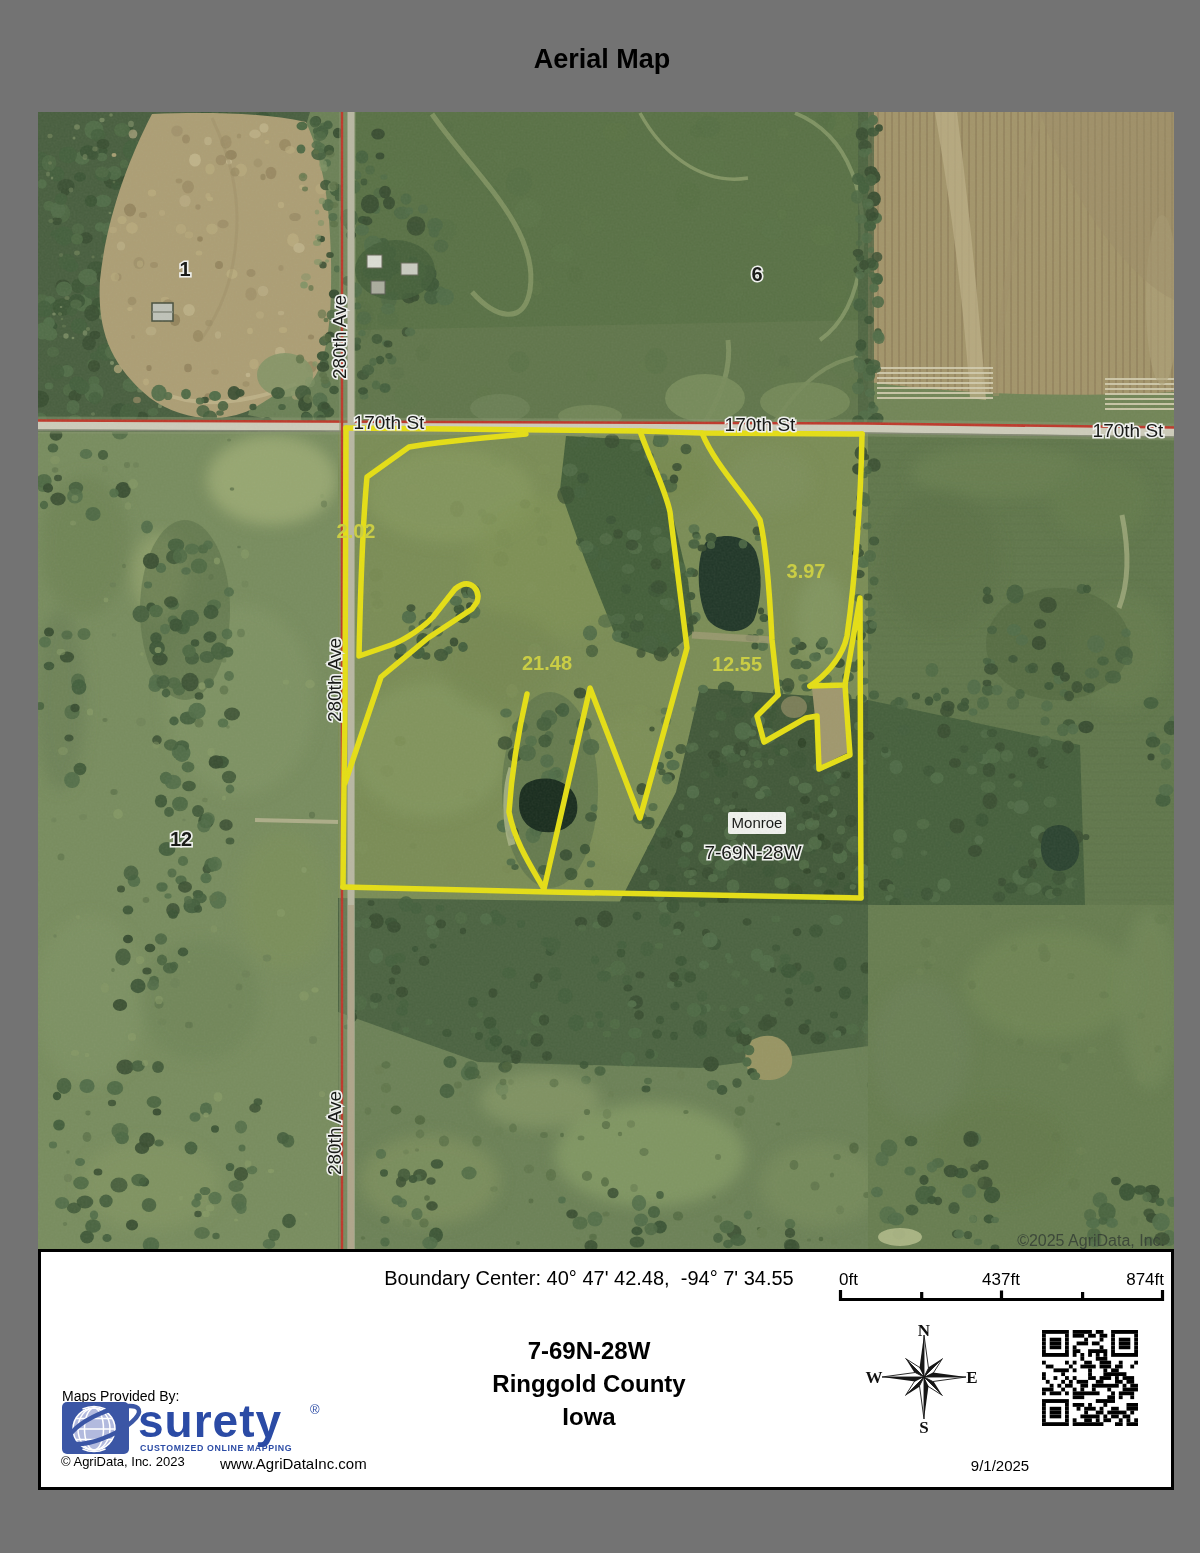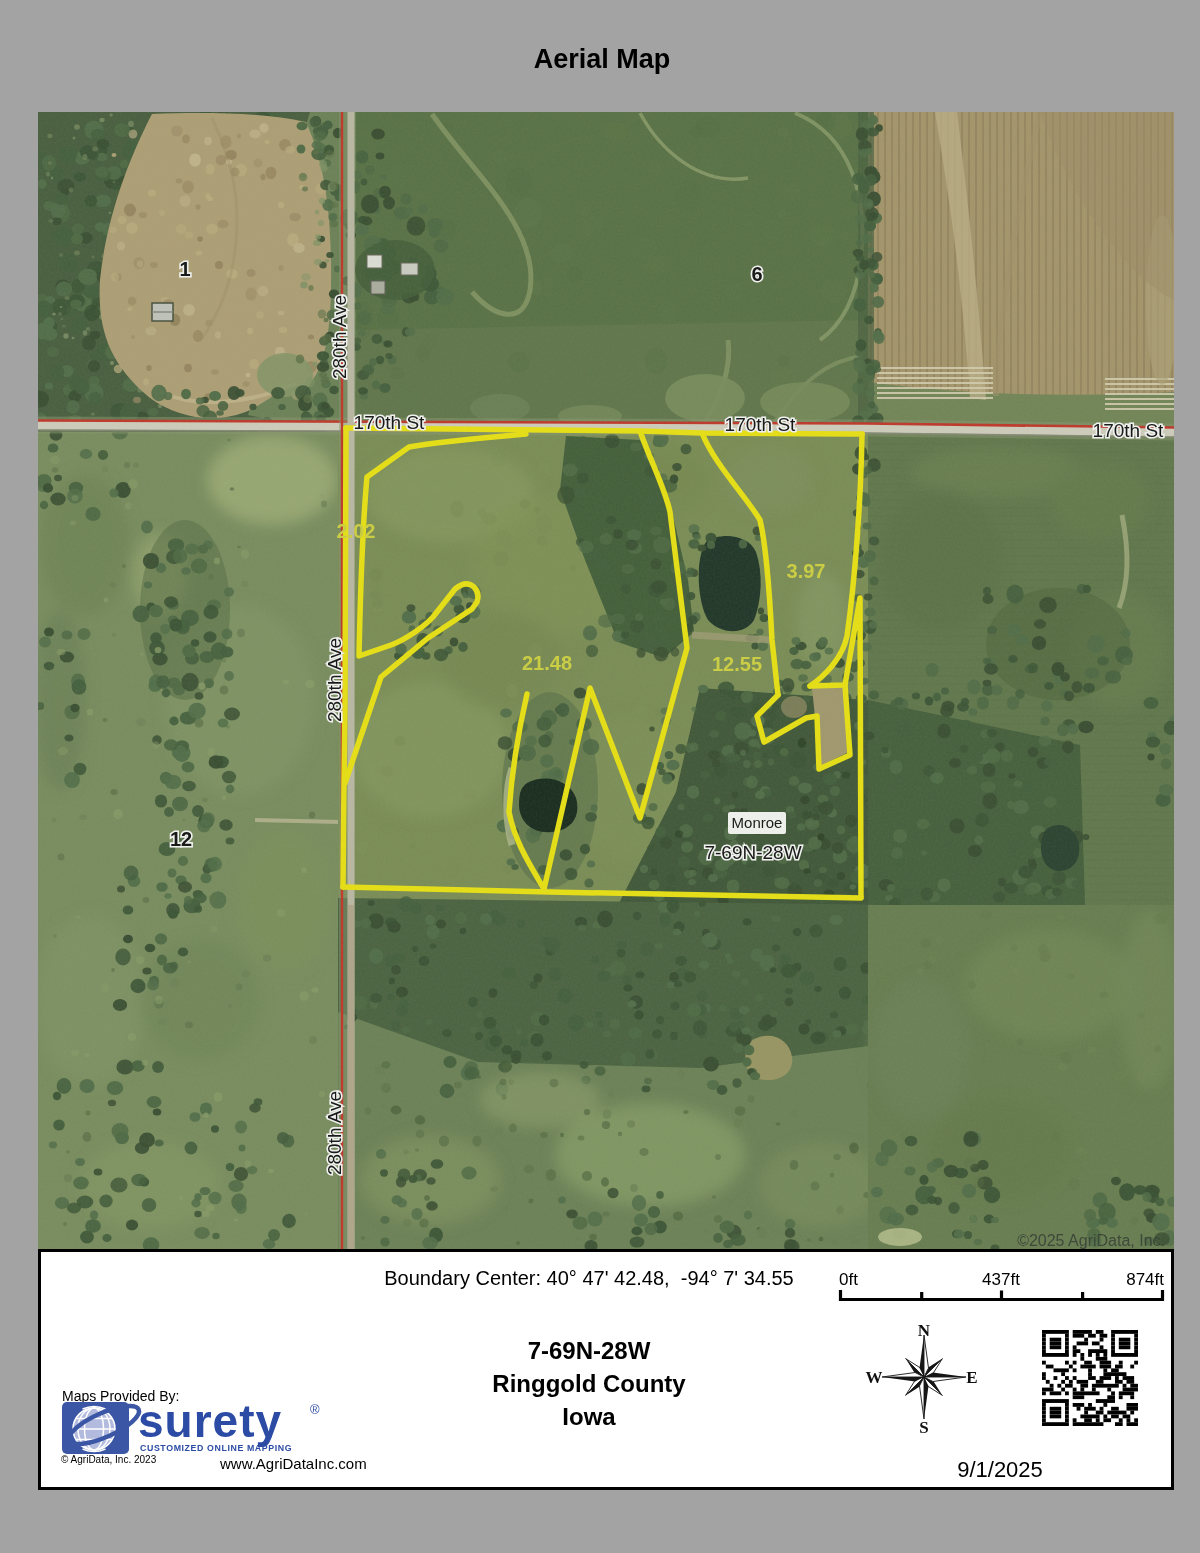--- a/index.html
+++ b/index.html
@@ -1,15 +1,15 @@
 <!DOCTYPE html>
 <html><head><meta charset="utf-8"><title>Aerial Map</title>
 <style>
 html,body{margin:0;padding:0;background:#fff}
-#page{position:relative;width:1200px;height:1553px;background:#a3a3a3;font-family:"Liberation Sans",sans-serif;color:#000;overflow:hidden}
+#page{position:relative;width:1200px;height:1553px;background:#737373;font-family:"Liberation Sans",sans-serif;color:#000;overflow:hidden}
 </style></head>
 <body>
 <div id="page">
 
 <div style="position:absolute;left:602px;top:44px;transform:translateX(-50%);font-size:27px;font-weight:bold">Aerial Map</div>
 
 <div style="position:absolute;left:38px;top:112px;width:1132px;height:1133px;border:2px solid #000"></div>
 <svg width="1136" height="1137" viewBox="38 112 1136 1137" style="position:absolute;left:38px;top:112px">
 <defs>
 <pattern id="vrows" width="7" height="7" patternUnits="userSpaceOnUse">
@@ -2195,21 +2195,21 @@
         <circle cx="34" cy="30" r="21"></circle>
         <ellipse cx="34" cy="30" rx="9.5" ry="21"></ellipse>
         <ellipse cx="34" cy="30" rx="16" ry="21"></ellipse>
         <path d="M13,30 h42 M16,19.5 h36 M16,40.5 h36 M22.5,10 a28,28 0 0,1 23,0 M22.5,50 a28,28 0 0,0 23,0"></path>
       </g>
       <ellipse cx="44" cy="26" rx="38" ry="12" fill="none" stroke="#3b56a5" stroke-width="4.5" transform="rotate(-24 44 26)"></ellipse>
       <text x="78" y="38" font-size="46" font-weight="bold" fill="#2b4ba5" font-family="Liberation Sans, sans-serif" letter-spacing="1">surety</text>
       <text x="250" y="15" font-size="13" fill="#2b4ba5" font-family="Liberation Sans, sans-serif">®</text>
       <text x="80" y="52" font-size="8.8" font-weight="bold" fill="#2b4ba5" letter-spacing="0.6" font-family="Liberation Sans, sans-serif">CUSTOMIZED ONLINE MAPPING</text>
     </svg>
-    <div style="position:absolute;left:61px;top:1454px;font-size:10px">© AgriData, Inc. 2023</div>
+    <div style="position:absolute;left:61px;top:1454px;font-size:13px">© AgriData, Inc. 2023</div>
     <div style="position:absolute;left:220px;top:1455px;font-size:15px">www.AgriDataInc.com</div>
     <svg width="340" height="45" viewBox="0 0 340 45" style="position:absolute;left:834px;top:1266px">
       <text x="5" y="19" font-size="17" font-family="Liberation Sans, sans-serif">0ft</text>
       <text x="167" y="19" font-size="17" text-anchor="middle" font-family="Liberation Sans, sans-serif">437ft</text>
       <text x="330" y="19" font-size="17" text-anchor="end" font-family="Liberation Sans, sans-serif">874ft</text>
       <path d="M5,33.5 H330" stroke="#000" stroke-width="3"></path>
       <path d="M6.5,35 V24 M87.7,35 V26 M167.5,35 V24.5 M248.6,35 V26 M328.5,35 V24" stroke="#000" stroke-width="3.2"></path>
     </svg>
     <svg width="130" height="130" viewBox="0 0 130 130" style="position:absolute;left:859px;top:1312px">
       <path d="M83.4,46.6 L67.2,56.8 L65,65 Z" fill="#161616"></path>
@@ -2386,13 +2386,13 @@
         <rect x="61.4" y="88.3" width="7.68" height="3.84"></rect>
         <rect x="76.8" y="88.3" width="3.84" height="3.84"></rect>
         <rect x="84.5" y="88.3" width="3.84" height="3.84"></rect>
         <rect x="92.2" y="88.3" width="3.84" height="3.84"></rect>
         <rect x="0.0" y="92.2" width="26.88" height="3.84"></rect>
         <rect x="30.7" y="92.2" width="30.72" height="3.84"></rect>
         <rect x="73.0" y="92.2" width="7.68" height="3.84"></rect>
         <rect x="84.5" y="92.2" width="11.52" height="3.84"></rect>
       </g>
     </svg>
-    <div style="position:absolute;left:1000px;top:1457px;transform:translateX(-50%);font-size:22px">9/1/2025</div>
+    <div style="position:absolute;left:1000px;top:1457px;transform:translateX(-50%);font-size:15px">9/1/2025</div>
 </div>
 </body></html>

